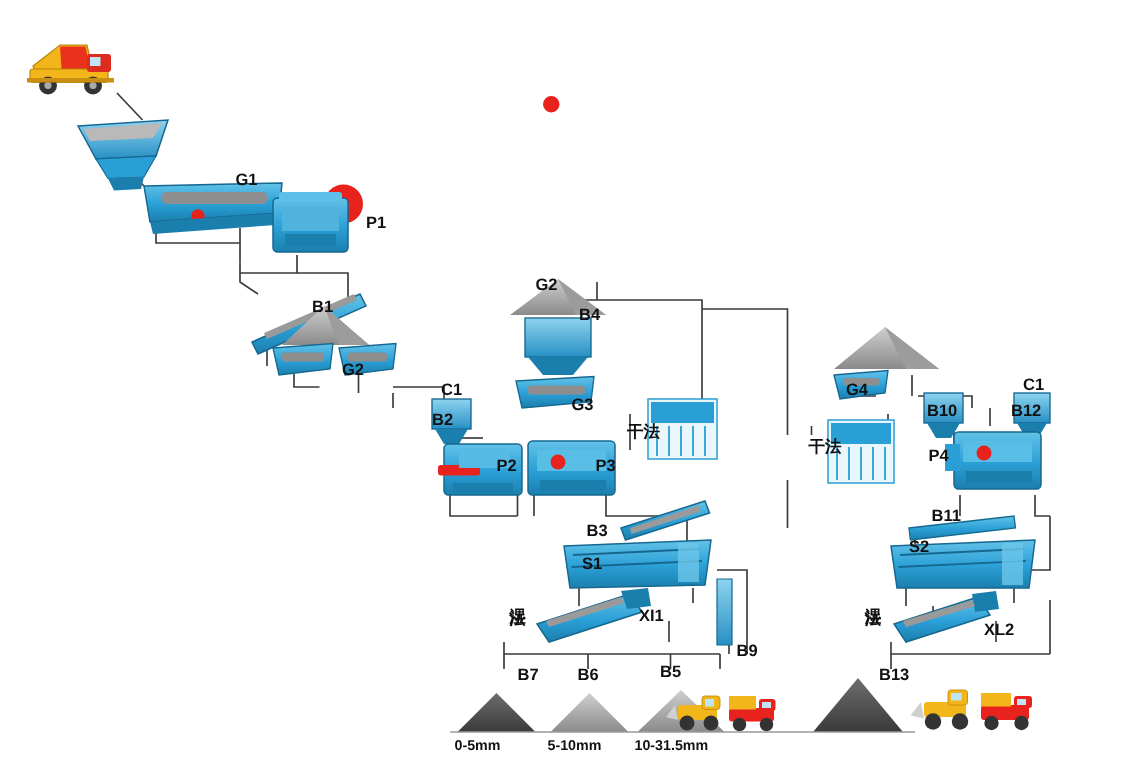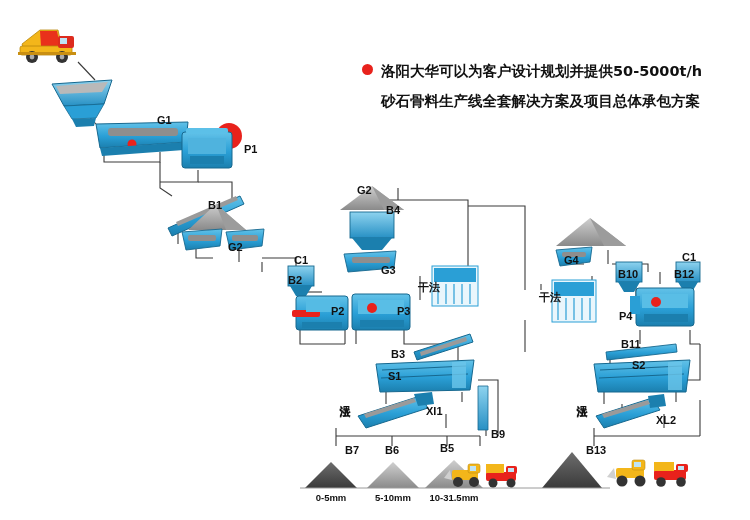--- a/index.html
+++ b/index.html
@@ -19,21 +19,20 @@
     font-weight:bold;color:#111;white-space:nowrap;
   }
   .headline{font-size:14.5px;line-height:22px;}
   .bullet{
     position:absolute;width:11px;height:11px;border-radius:50%;
     background:#e8221c;
   }
   .pilelabel{
     position:absolute;font-size:9.5px;font-weight:bold;color:#111;
     font-family:"Liberation Sans", sans-serif;white-space:nowrap;
-    text-align:center;
   }
   .vlbl{
     position:absolute;font-family:"DejaVu Sans", sans-serif;
     font-size:11px;font-weight:bold;color:#111;
     writing-mode:vertical-rl;text-orientation:upright;
     letter-spacing:1px;line-height:12px;
   }
   .drybox{
     position:absolute;font-family:"DejaVu Sans", sans-serif;
     font-size:11px;font-weight:bold;color:#111;white-space:nowrap;
@@ -376,22 +375,20 @@
       <rect x="654" y="470" width="32" height="10" rx="2" fill="#e8221c"></rect>
       <rect x="654" y="462" width="20" height="9" fill="#f3b61a"></rect>
       <rect x="676" y="464" width="12" height="8" rx="2" fill="#e8221c"></rect>
       <rect x="678" y="466" width="6" height="4" fill="#bfe4f5"></rect>
       <circle cx="661" cy="482" r="4.8" fill="#333"></circle>
         <circle cx="681" cy="482" r="4.8" fill="#333"></circle>
     </g>
   </svg>
 
   <div class="bullet" style="left:362px;top:64px;"></div>
-  <div class="cn headline" style="left:381px;top:60px;">洛阳大华可以为客户设计规划并提供50-5000t/h</div>
-  <div class="cn headline" style="left:381px;top:90px;">砂石骨料生产线全套解决方案及项目总体承包方案</div>
 
   <div class="lbl" style="left:157px;top:114px;">G1</div>
   <div class="lbl" style="left:244px;top:143px;">P1</div>
   <div class="lbl" style="left:208px;top:199px;">B1</div>
   <div class="lbl" style="left:228px;top:241px;">G2</div>
   <div class="lbl" style="left:294px;top:254px;">C1</div>
   <div class="lbl" style="left:288px;top:274px;">B2</div>
   <div class="lbl" style="left:331px;top:305px;">P2</div>
   <div class="lbl" style="left:369px;top:264px;margin-left:12px;">G3</div>
   <div class="lbl" style="left:397px;top:305px;">P3</div>
@@ -401,23 +398,23 @@
   <div class="lbl" style="left:388px;top:370px;">S1</div>
   <div class="lbl" style="left:426px;top:405px;">XI1</div>
   <div class="lbl" style="left:329px;top:444px;padding-left:16px;">B7</div>
   <div class="lbl" style="left:385px;top:444px;">B6</div>
   <div class="lbl" style="left:440px;top:422px;margin-top:20px;">B5</div>
   <div class="lbl" style="left:491px;top:428px;">B9</div>
   <div class="lbl" style="left:564px;top:254px;">G4</div>
   <div class="lbl" style="left:682px;top:251px;">C1</div>
   <div class="lbl" style="left:618px;top:268px;">B10</div>
   <div class="lbl" style="left:674px;top:268px;">B12</div>
-  <div class="lbl" style="left:619px;top:310px;">P4</div>
+  <div class="lbl" style="left:619px;top:298px;">P4</div>
   <div class="lbl" style="left:621px;top:338px;">B11</div>
-  <div class="lbl" style="left:632px;top:359px;text-align:center;">S2</div>
+  <div class="lbl" style="left:606px;top:359px;text-align:center;">S2</div>
   <div class="lbl" style="left:656px;top:414px;">XL2</div>
   <div class="lbl" style="left:586px;top:444px;">B13</div>
 
   <div class="vlbl" style="left:338px;top:396px;">湿法</div>
   <div class="vlbl" style="left:575px;top:396px;">湿法</div>
 
   <div class="drybox" style="left:418px;top:280px;">干法</div>
   <div class="drybox" style="left:539px;top:290px;">干法</div>
 
   <div class="pilelabel" style="left:303px;top:492px;width:56px;">0-5mm</div>

